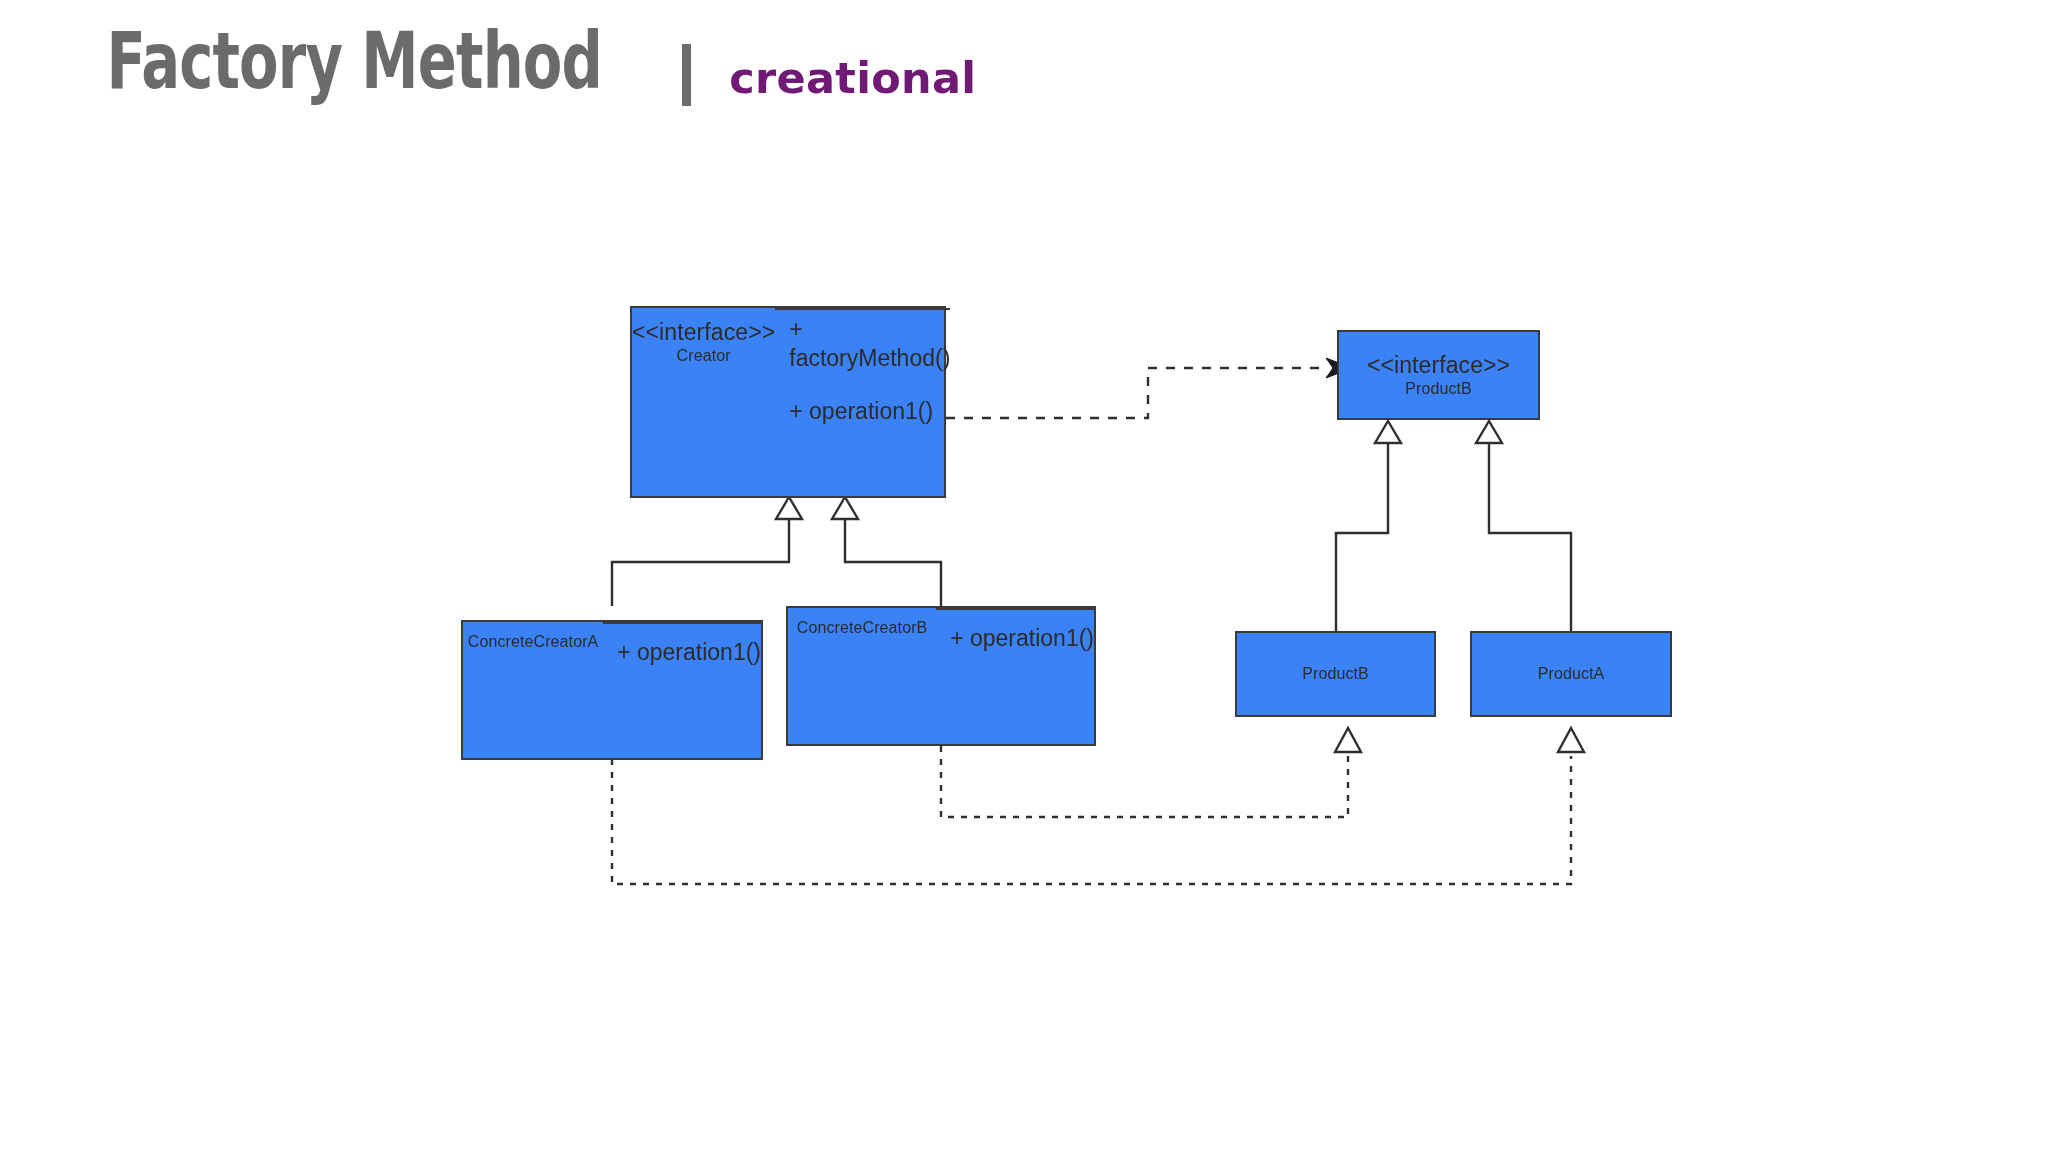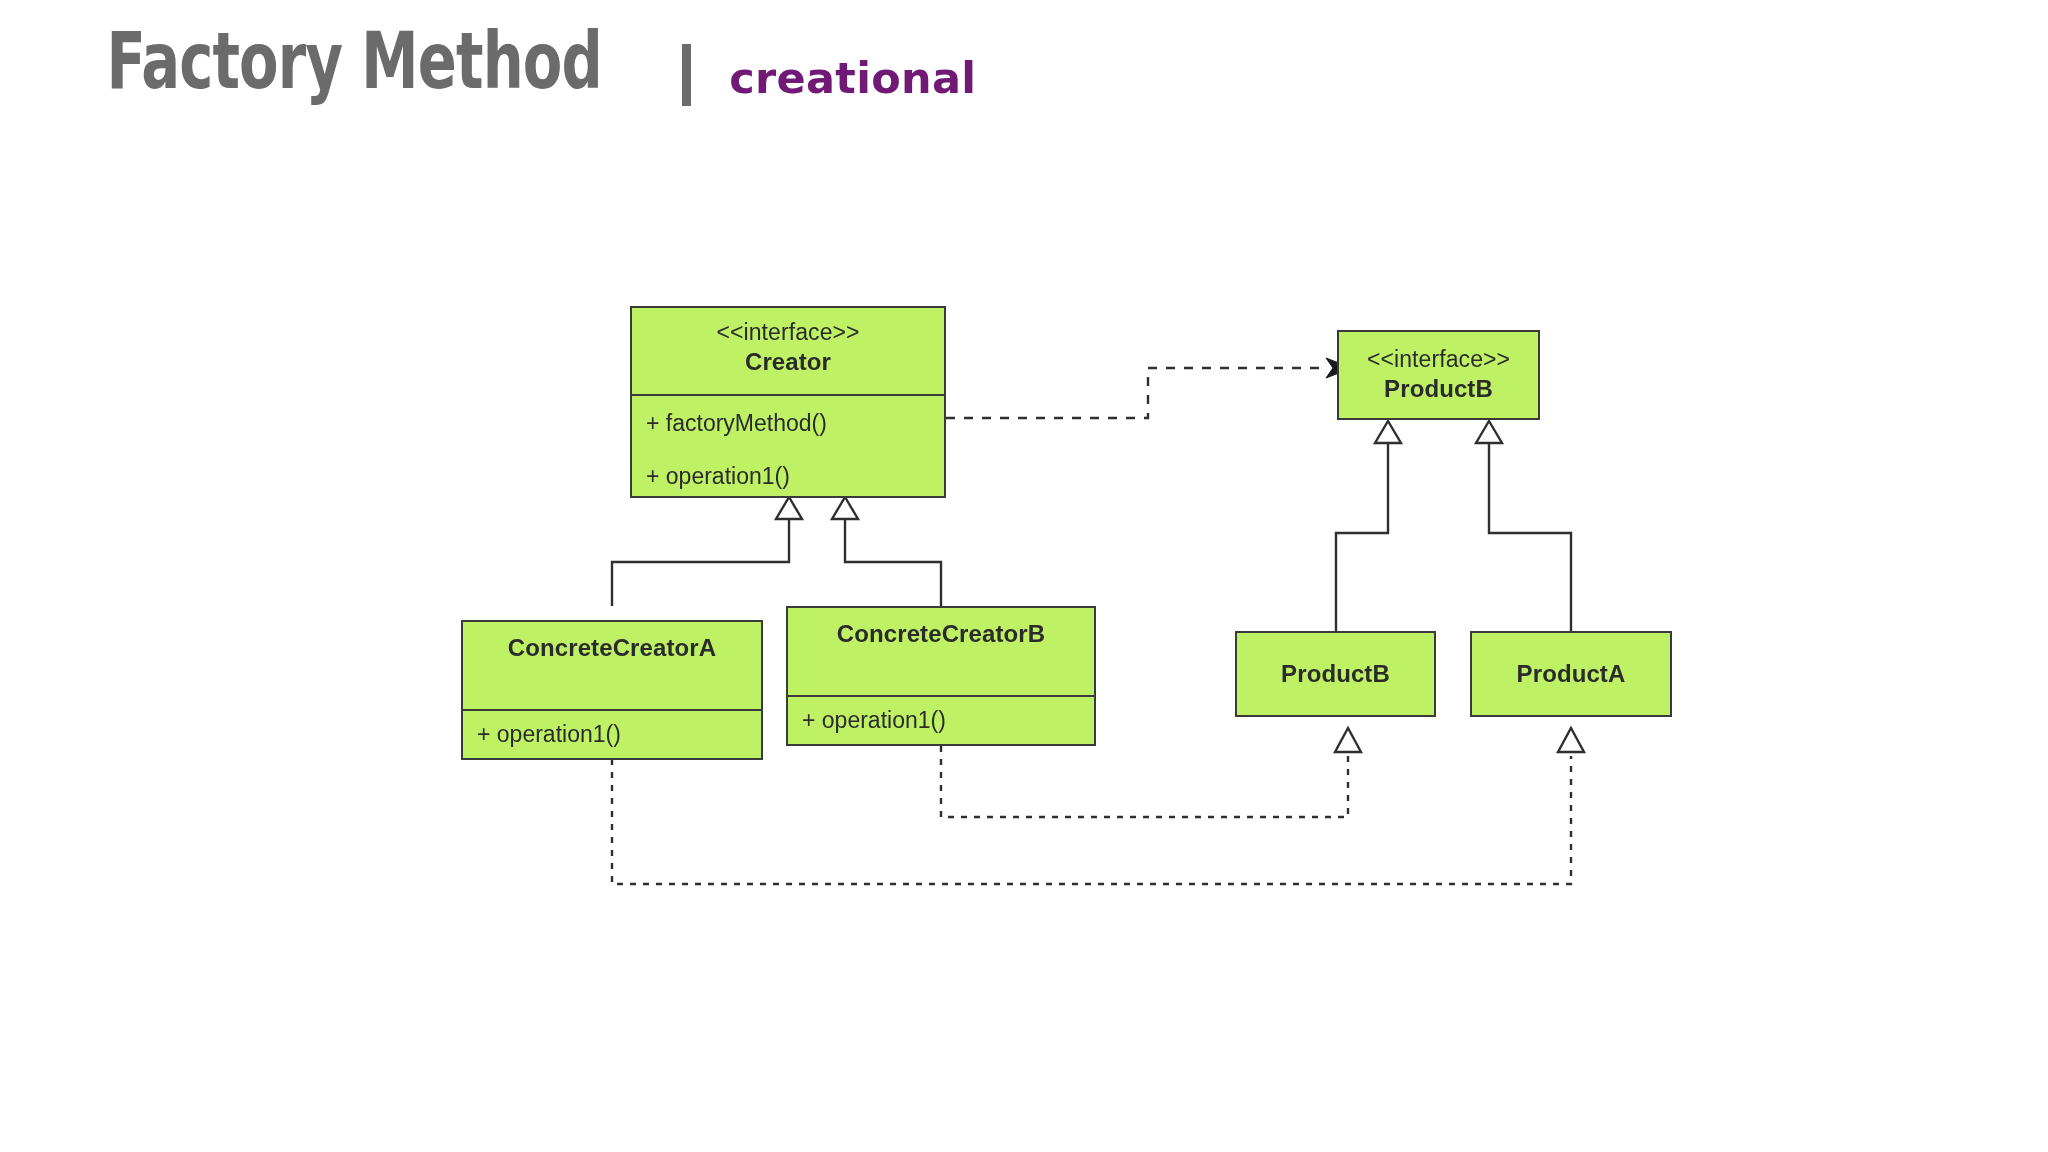--- a/index.html
+++ b/index.html
@@ -66,26 +66,25 @@
     position: absolute;
     left: 0;
     top: 0;
     width: 2048px;
     height: 1152px;
   }
 
   
   .uml-box {
     position: absolute;
-    background: #bef264;
+    background: #3b82f6;
     border: 2.5px solid #3a3a3a;
     display: flex;
-    flex-direction: column;
+    flex-direction: row;
     z-index: 5;
-    gap: 20px;
   }
 
   .uml-head {
     display: flex;
     flex-direction: column;
     align-items: center;
     justify-content: flex-start;
     padding-top: 10px;
     flex: 1 1 auto;
     min-height: 0;
@@ -97,25 +96,24 @@
   }
 
   .uml-stereotype {
     font-size: 23px;
     color: #2b2b2b;
     line-height: 1.22;
     letter-spacing: 0.1px;
   }
 
   .uml-name {
-    font-size: 24px;
+    font-size: 16px;
     color: #2b2b2b;
     line-height: 1.3;
     letter-spacing: 0.1px;
-    font-weight: bold;
   }
 
   .uml-compartment {
     border-top: 2.5px solid #3a3a3a;
     display: flex;
     flex-direction: column;
     justify-content: center;
   }
 
   .uml-member {

